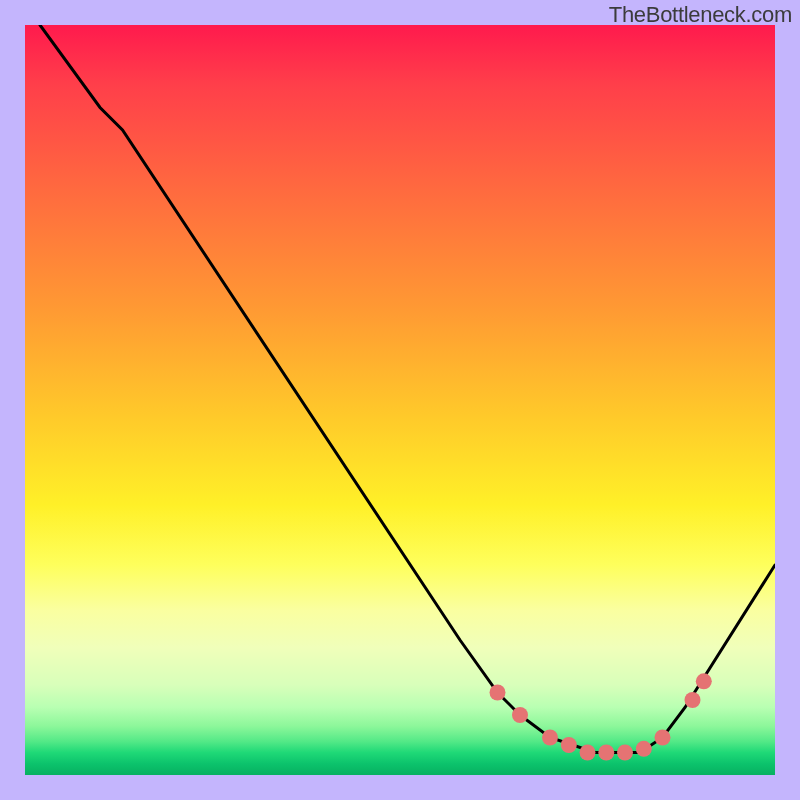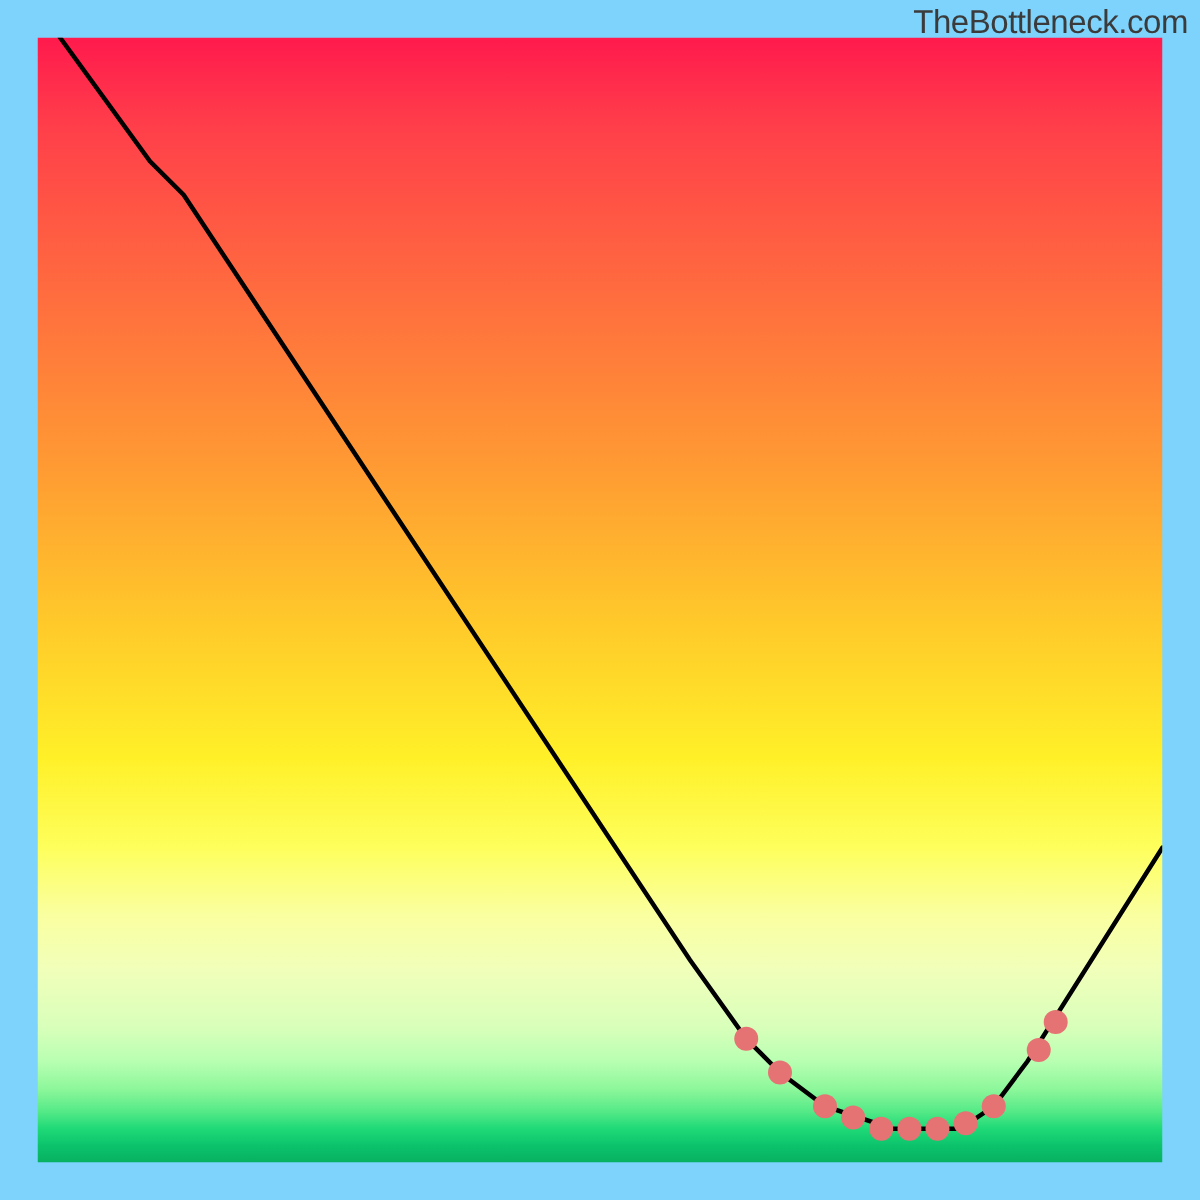--- a/index.html
+++ b/index.html
@@ -8,21 +8,21 @@
     width: 800px;
     height: 800px;
     background: #000;
     font-family: Arial, Helvetica, sans-serif;
     overflow: hidden;
   }
   .frame {
     position: relative;
     width: 800px;
     height: 800px;
-    background: #7dd3fc;
+    background: #c4b5fd;
   }
   .watermark {
     position: absolute;
     top: 2px;
     right: 8px;
     font-size: 22px;
     font-weight: 500;
     letter-spacing: -0.3px;
     color: #3b3b3b;
     z-index: 5;

